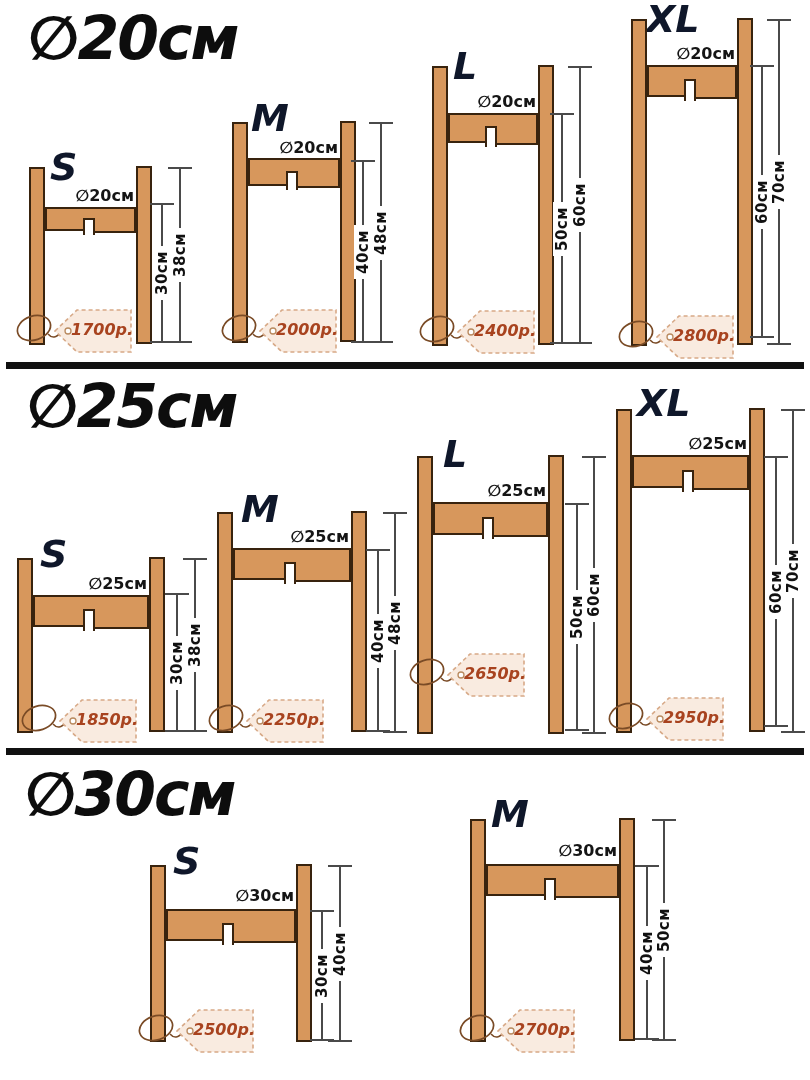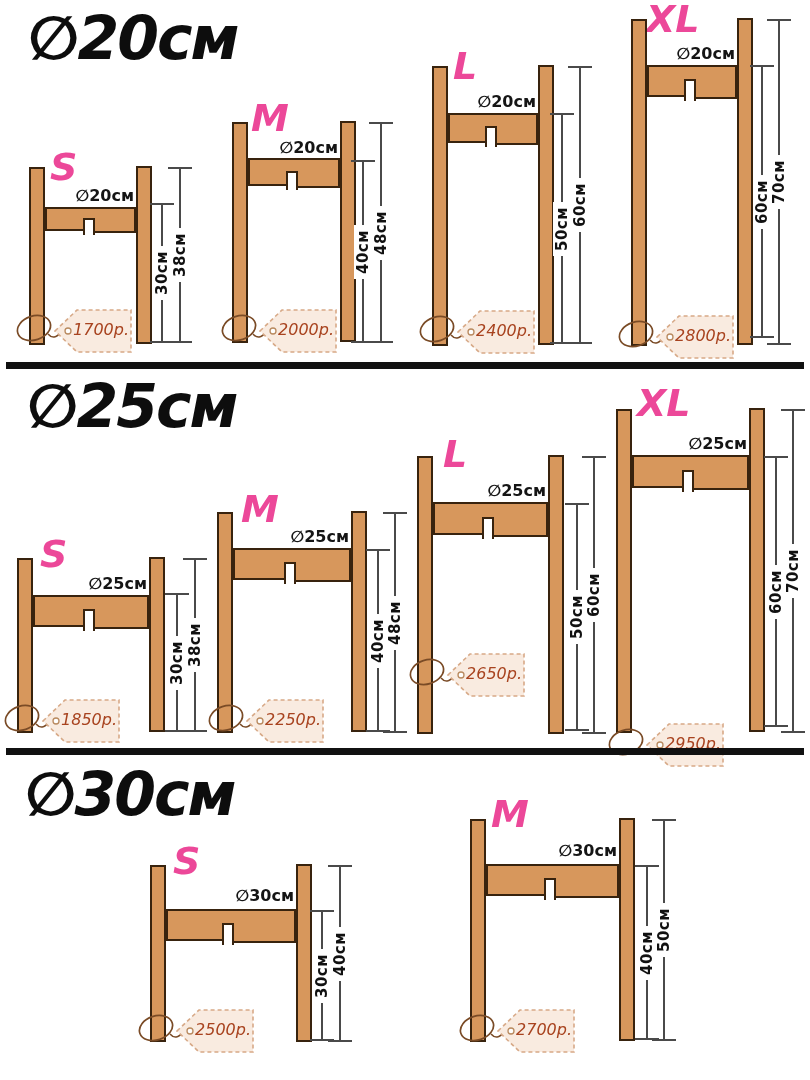--- a/index.html
+++ b/index.html
@@ -1,21 +1,21 @@
 <!DOCTYPE html>
 <html><head>
 <meta charset="utf-8">
 <style>
   html,body{margin:0;padding:0;background:#fff;}
   .canvas{position:relative;width:810px;height:1080px;background:#ffffff;overflow:hidden;
           font-family:"DejaVu Sans", sans-serif;color:#0d0d0d;}
   .sec-title{position:absolute;font-size:60px;line-height:1;font-weight:bold;font-style:italic;
              letter-spacing:-2px;color:#0d0d0d;white-space:nowrap;}
   .size-label{position:absolute;font-size:38px;line-height:1;font-weight:bold;font-style:italic;
-              color:#ec4899;white-space:nowrap;}
+              color:#0f172a;white-space:nowrap;}
   .leg{position:absolute;width:16px;background:#d7975c;border:2px solid #38230e;box-sizing:border-box;}
   .shelf{position:absolute;background:#d7975c;border:2px solid #38230e;box-sizing:border-box;}
   .shelf-step{position:absolute;left:calc(48% + 5px);right:-2px;top:calc(100% - 2px);height:6px;
               background:#d7975c;border:2px solid #38230e;border-top:none;border-left:none;box-sizing:border-box;}
   .shelf-slot{position:absolute;left:calc(48% - 6px);width:12px;top:44%;bottom:-6px;background:#ffffff;
               border:2px solid #38230e;border-bottom:none;box-sizing:border-box;}
   .dia-label{position:absolute;width:70px;text-align:right;font-size:16px;font-weight:bold;
              color:#151515;white-space:nowrap;}
   .dim{position:absolute;width:0;border-left:2px solid #4a4a4a;}
   .dim::before,.dim::after{content:"";position:absolute;left:-13px;width:24px;height:2px;background:#4a4a4a;}
@@ -23,21 +23,21 @@
   .dim::after{bottom:0;}
   .dim-label{position:absolute;top:50%;left:-1px;transform:translate(-50%,-50%) rotate(-90deg);
              background:#ffffff;padding:0 5px;font-size:15px;font-weight:bold;color:#111;
              letter-spacing:.5px;white-space:nowrap;}
   .tag-assembly{position:absolute;width:120px;height:52px;}
   .tag-shape{fill:#f9ebe0;stroke:#d7a987;stroke-width:1.6;stroke-dasharray:4 3;}
   .loop{fill:none;stroke:#7a4b26;stroke-width:1.7;}
   .string{fill:none;stroke:#7a4b26;stroke-width:1.5;}
   .hole{fill:#ffffff;stroke:#b98a5f;stroke-width:1.3;}
   .price{position:absolute;left:56px;top:15px;width:60px;text-align:center;font-size:16px;
-         font-weight:normal;font-style:italic;color:#a8431f;white-space:nowrap;}
+         font-weight:bold;font-style:italic;color:#a8431f;white-space:nowrap;}
   .divider{position:absolute;left:6px;width:798px;height:7px;background:#111111;}
 </style>
 </head>
 <body>
 
 <div class="canvas">
 
   <div class="sec-title" style="left:28px;top:8px;">∅20см</div>
 
   <div>
@@ -156,21 +156,21 @@
       <div class="shelf-step"></div>
       <div class="shelf-slot"></div>
     </div>
     <div class="dia-label" style="left:77px;top:574px;">∅25см</div>
     <div class="dim" style="left:176px;top:593px;height:139px;">
       <span class="dim-label">30см</span>
     </div>
     <div class="dim" style="left:194px;top:558px;height:174px;">
       <span class="dim-label">38см</span>
     </div>
-    <div class="tag-assembly" style="left:3px;top:695px;">
+    <div class="tag-assembly" style="left:20px;top:695px;">
       <svg width="120" height="52" viewBox="0 0 120 52">
         <ellipse class="loop" cx="19" cy="23" rx="17" ry="12" transform="rotate(-18 19 23)"></ellipse>
         <path class="string" d="M33 29 Q 39 36 46 27"></path>
         <polygon class="tag-shape" points="40,26 62,5 116,5 116,47 62,47"></polygon>
         <circle class="hole" cx="53" cy="26" r="3"></circle>
       </svg>
       <span class="price">1850р.</span>
     </div>
   </div>
 
@@ -234,21 +234,21 @@
       <div class="shelf-step"></div>
       <div class="shelf-slot"></div>
     </div>
     <div class="dia-label" style="left:677px;top:434px;">∅25см</div>
     <div class="dim" style="left:775px;top:456px;height:271px;">
       <span class="dim-label">60см</span>
     </div>
     <div class="dim" style="left:792px;top:409px;height:324px;">
       <span class="dim-label">70см</span>
     </div>
-    <div class="tag-assembly" style="left:607px;top:719px;">
+    <div class="tag-assembly" style="left:607px;top:693px;">
       <svg width="120" height="52" viewBox="0 0 120 52">
         <ellipse class="loop" cx="19" cy="23" rx="17" ry="12" transform="rotate(-18 19 23)"></ellipse>
         <path class="string" d="M33 29 Q 39 36 46 27"></path>
         <polygon class="tag-shape" points="40,26 62,5 116,5 116,47 62,47"></polygon>
         <circle class="hole" cx="53" cy="26" r="3"></circle>
       </svg>
       <span class="price">2950р.</span>
     </div>
   </div>
 

